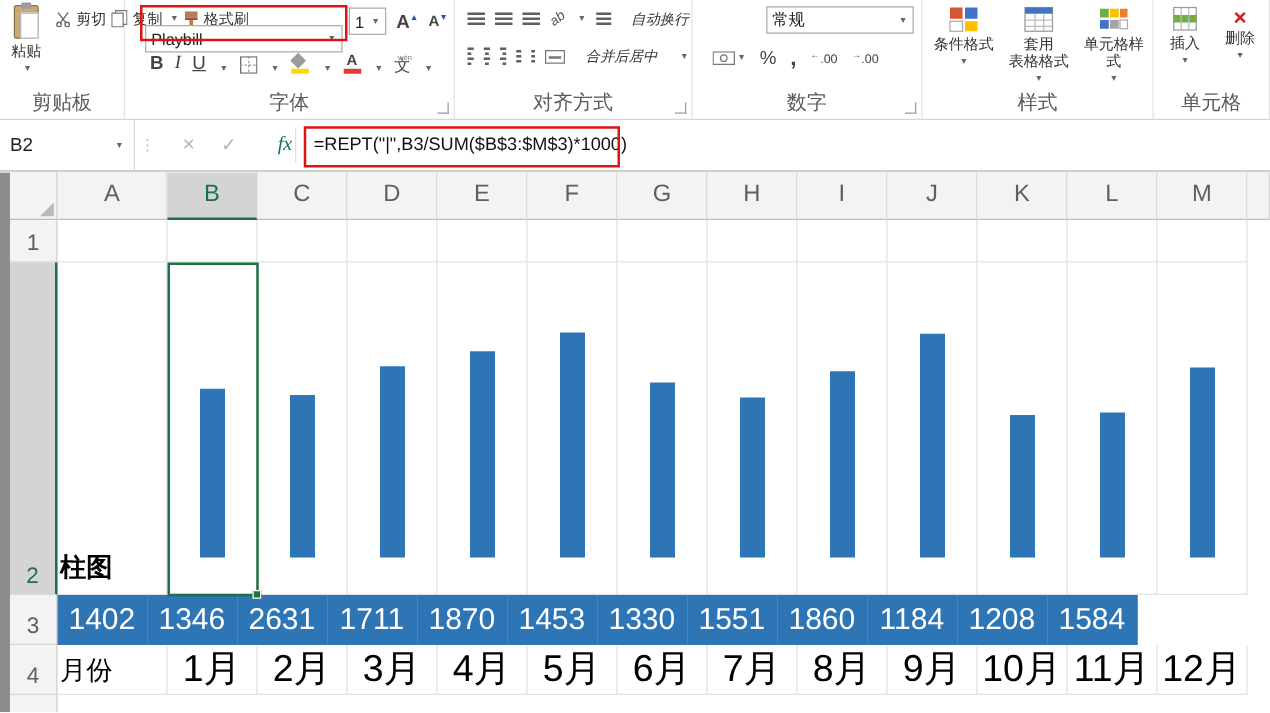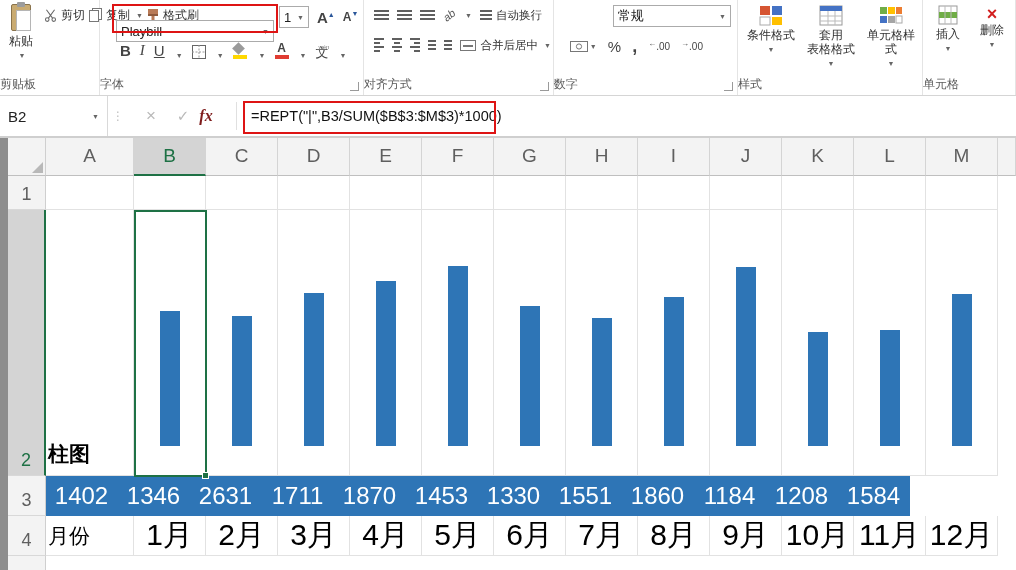--- a/index.html
+++ b/index.html
@@ -5,21 +5,21 @@
   * { margin:0; padding:0; box-sizing:border-box; }
   html,body { background:#fff; }
   .app {
     position:relative; width:1016px; height:570px; overflow:hidden;
     font-family:"Liberation Sans","DejaVu Sans",sans-serif; background:#fff; color:#333;
   }
   
   .ribbon { position:absolute; top:0; left:0; width:1016px; height:96px; background:#fff;
             border-bottom:1px solid #d5d5d5; display:flex; }
   .rgroup { position:relative; height:100%; border-right:1px solid #e4e4e4; padding:4px 2px 16px 4px; }
-  .rg-label { position:absolute; bottom:2px; left:0; right:0; text-align:left; font-size:12px; color:#5a5a5a; }
+  .rg-label { position:absolute; bottom:2px; left:0; right:0; text-align:center; font-size:16px; color:#5a5a5a; }
   .dd { font-size:7px; color:#666; margin-left:2px; }
   .launcher { position:absolute; right:4px; bottom:4px; width:9px; height:9px;
               border-right:1.5px solid #9a9a9a; border-bottom:1.5px solid #9a9a9a; }
   
   .g-clipboard { width:100px; display:flex; }
   .clip-row { display:flex; gap:6px; }
   .paste-btn { width:34px; display:flex; flex-direction:column; align-items:center; gap:2px; font-size:12px; color:#333; cursor:default; }
   .clip-icon { width:20px; height:27px; background:#c9ab72; border:1px solid #8a734c; border-radius:2px; position:relative; }
   .clip-icon::before { content:""; position:absolute; top:-3px; left:5px; width:8px; height:5px; background:#9c9c9c; border-radius:1px; }
   .clip-page { position:absolute; left:4px; top:5px; width:15px; height:21px; background:#fff; border:1px solid #b5b5b5; }
@@ -51,21 +51,21 @@
   .g-align { width:190px; }
   .al-row { display:flex; align-items:center; gap:8px; margin-left:6px; height:22px; }
   .al-row + .al-row { margin-top:8px; }
   .ic-lines { display:inline-flex; flex-direction:column; gap:2px; width:15px; }
   .ic-lines i { height:2px; background:#5f5f5f; display:block; width:100%; }
   .ic-lines.left i:nth-child(even) { width:60%; }
   .ic-lines.center { align-items:center; } .ic-lines.center i:nth-child(even) { width:60%; }
   .ic-lines.right { align-items:flex-end; } .ic-lines.right i:nth-child(even) { width:60%; }
   .ic-lines.small { width:12px; }
   .ab-icon { font-size:11px; font-style:italic; color:#555; transform:rotate(-38deg); display:inline-block; }
-  .txt-btn { display:flex; align-items:center; gap:4px; font-size:11.5px; color:#333; white-space:nowrap; }
+  .txt-btn { display:flex; align-items:center; gap:16px; font-size:11.5px; color:#333; white-space:nowrap;font-style:italic; }
   .merge-rect { width:16px; height:11px; border:1px solid #777; position:relative; }
   .merge-rect::before { content:""; position:absolute; left:2px; top:4px; right:2px; height:2px; background:#777; }
   
   .g-number { width:187px; }
   .num-combo { width:118px; margin-left:55px; margin-top:1px; }
   .n-row2 { display:flex; align-items:center; gap:11px; margin:10px 0 0 12px; height:18px; font-size:15px; color:#444; }
   .dec { font-size:10px; color:#444; } .dec sup { font-size:8px; }
   .comma-big { font-size:18px; font-weight:bold; }
   
   .g-styles { width:185px; } .g-cells { flex:1; }
@@ -78,21 +78,21 @@
   
   .fbar { position:absolute; top:96px; left:0; width:1016px; height:42px; background:#fff;
           border-bottom:2px solid #cfcfcf; }
   .namebox { position:absolute; left:0; top:0; width:108px; height:40px; border-right:1px solid #d9d9d9;
              display:flex; align-items:center; padding:0 8px; font-size:15px; color:#222; }
   .namebox .dd { margin-left:auto; }
   .splitter { position:absolute; left:112px; top:0; height:40px; display:flex; align-items:center; color:#c0c0c0; font-size:12px; }
   .fbtn { position:absolute; top:0; height:40px; display:flex; align-items:center; justify-content:center; width:26px; }
   .fx-cancel { left:138px; color:#b9b9b9; font-size:17px; }
   .fx-enter  { left:170px; color:#b9b9b9; font-size:15px; }
-  .fx-label  { left:193px; color:#7f1d1d; font-size:16px; font-style:italic; font-family:"Liberation Serif","DejaVu Serif",serif;font-weight:bold; }
+  .fx-label  { left:215px; color:#0f766e; font-size:16px; font-style:italic; font-family:"Liberation Serif","DejaVu Serif",serif; }
   .fdivider { position:absolute; left:236px; top:6px; height:28px; width:1px; background:#e0e0e0; }
   .formula-text { position:absolute; left:251px; top:0; height:40px; line-height:40px; font-size:14.5px; color:#111; white-space:nowrap; }
   
   .hl { position:absolute; border:2.5px solid #de1414; z-index:50; pointer-events:none; }
   .hl-font { left:112px; top:4px; width:166px; height:29px; }
   .hl-formula { left:243px; top:101px; width:253px; height:33px; }
   
   .sheet { position:absolute; top:138px; left:0; width:1016px; height:432px; background:#fff; overflow:hidden; }
   .left-strip { position:absolute; left:0; top:0; width:8px; height:432px; background:#8d8d8d; }
   .col-row { position:absolute; left:8px; top:0; display:flex; height:38px; }

